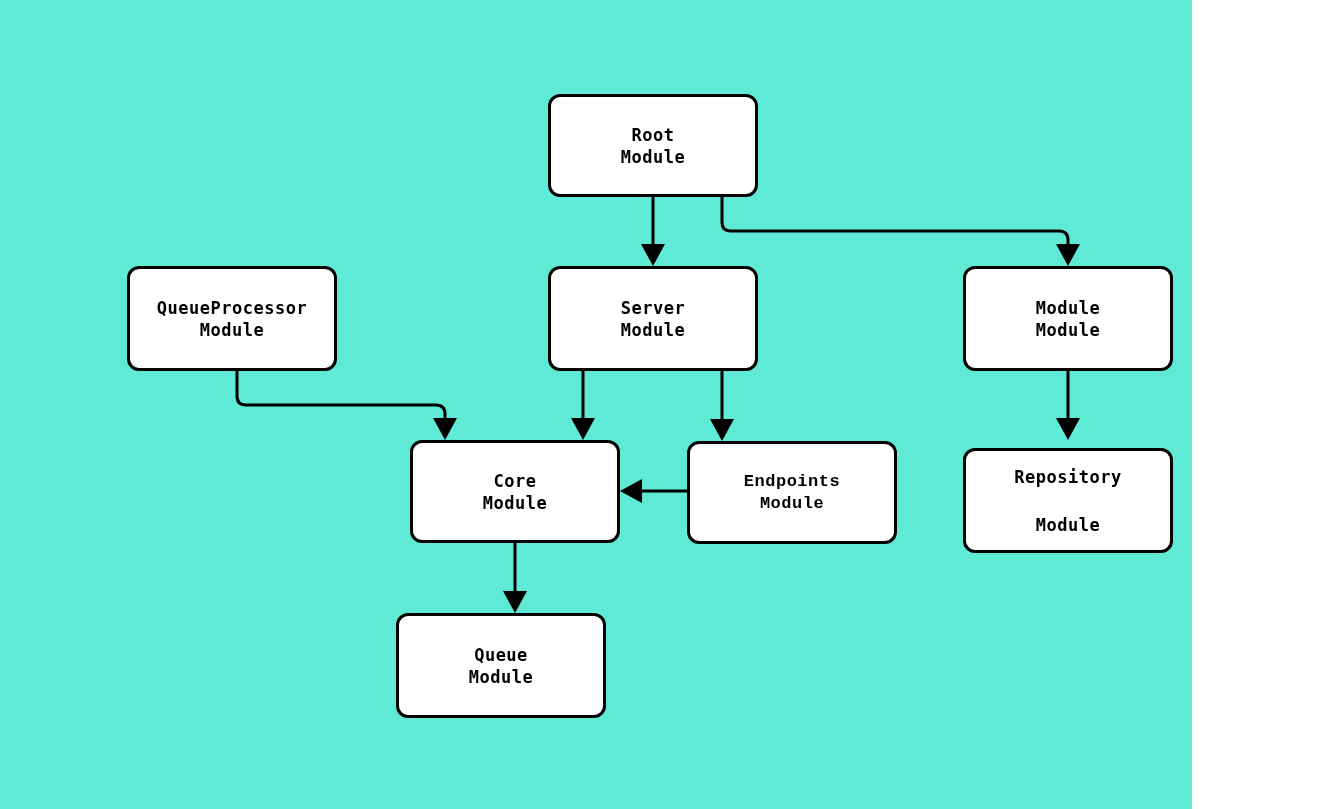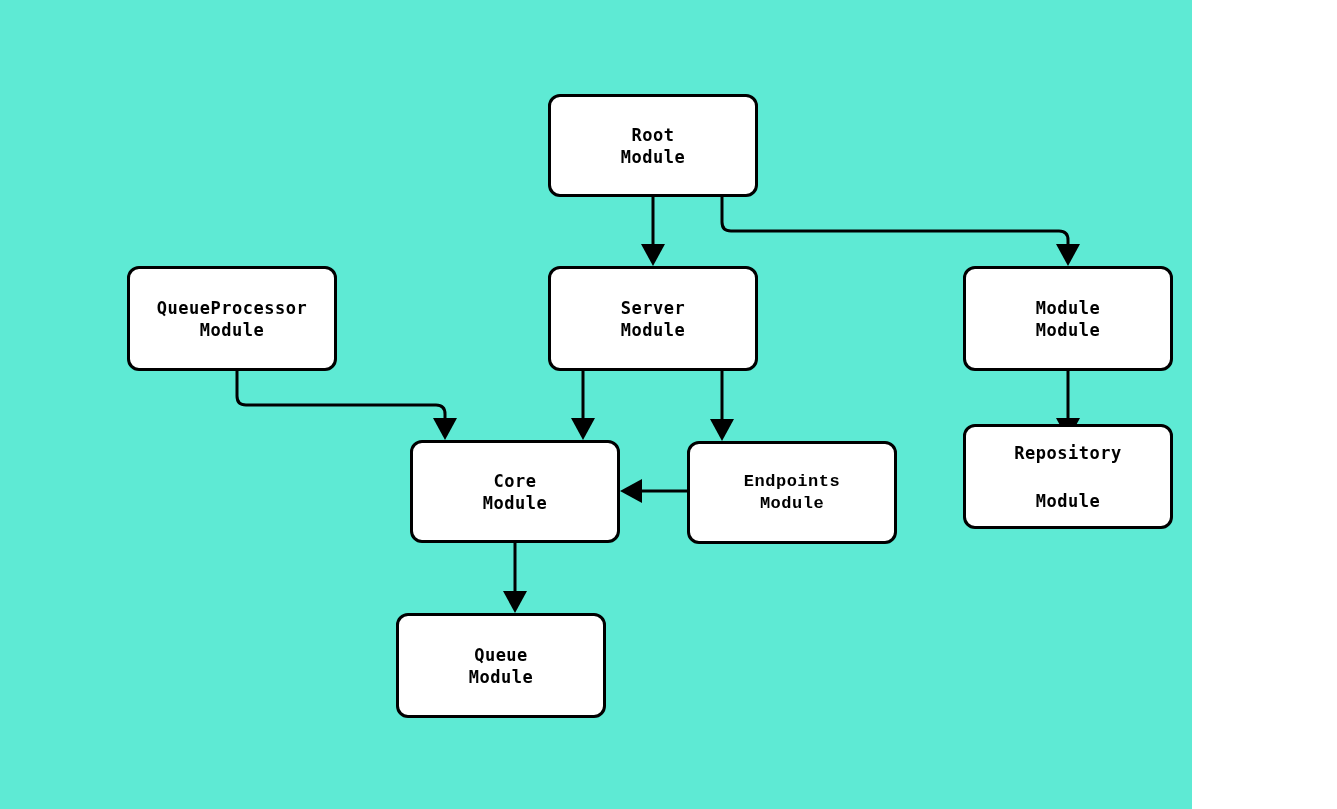--- a/index.html
+++ b/index.html
@@ -114,21 +114,21 @@
         <span class="node-line">Module</span>
       </div>
       <div class="node-box" style="left: 410px; top: 440px; width: 210px; height: 103px; background: rgb(255, 255, 255); border-color: rgb(0, 0, 0);">
         <span class="node-line">Core</span>
         <span class="node-line">Module</span>
       </div>
       <div class="node-box" style="left: 687px; top: 441px; width: 210px; height: 103px; background: rgb(255, 255, 255); border-color: rgb(0, 0, 0); font-family: Liberation Mono, monospace;">
         <span class="node-line">Endpoints</span>
         <span class="node-line">Module</span>
       </div>
-      <div class="node-box" style="left: 963px; top: 424px; width: 210px; height: 105px; background: rgb(255, 255, 255); border-color: rgb(0, 0, 0); gap: 26px;">
+      <div class="node-box" style="left: 963px; top: 448px; width: 210px; height: 105px; background: rgb(255, 255, 255); border-color: rgb(0, 0, 0); gap: 26px;">
         <span class="node-line">Repository</span>
         <span class="node-line">Module</span>
       </div>
       <div class="node-box" style="left: 396px; top: 613px; width: 210px; height: 105px; background: rgb(255, 255, 255); border-color: rgb(0, 0, 0);">
         <span class="node-line">Queue</span>
         <span class="node-line">Module</span>
       </div>
     </div>
 </div>
 

